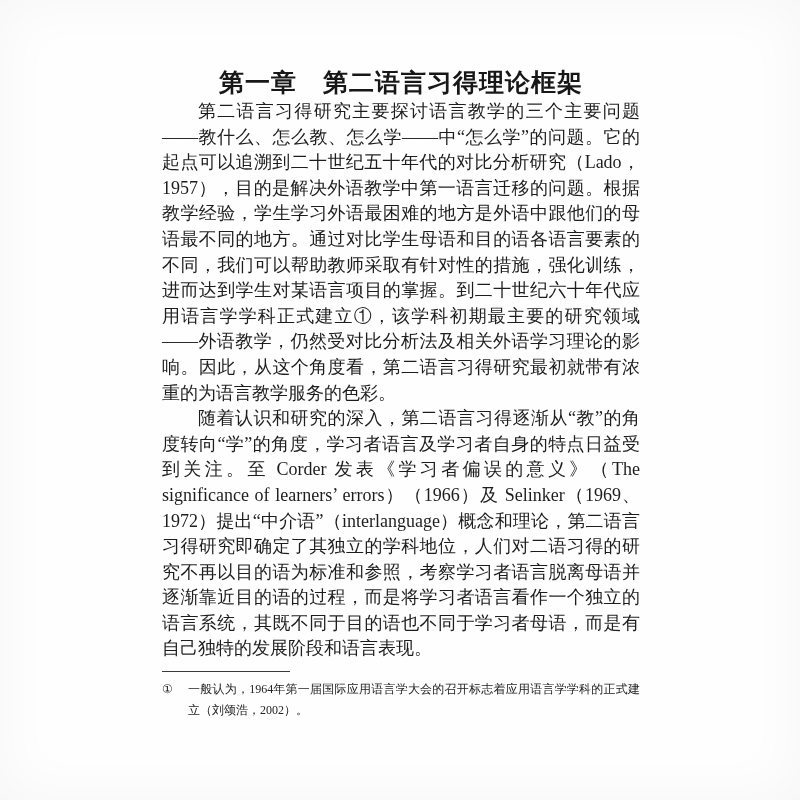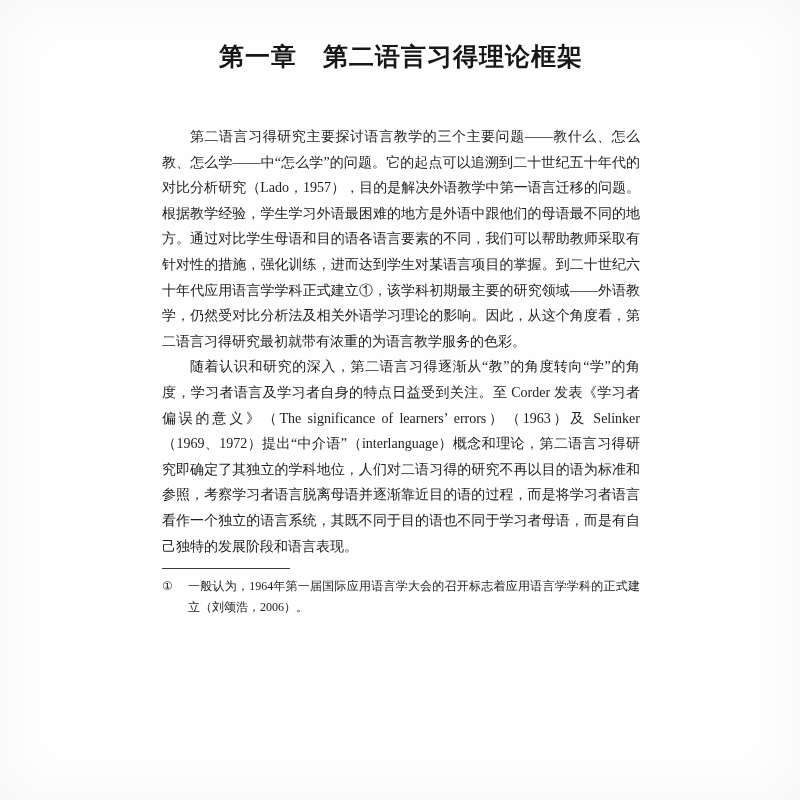--- a/index.html
+++ b/index.html
@@ -16,33 +16,32 @@
     overflow: hidden;
     color: #1c1c1c;
   }
   .content {
     position: absolute;
     left: 162px;
     top: 0;
     width: 478px;
   }
   .chapter-title {
-    margin: 40px 0 0 0;
+    margin: 65px 0 0 0;
     text-align: center;
-    font-family: Liberation Serif, serif;
+    font-family: Liberation Sans, sans-serif;
     font-weight: bold;
     font-size: 25px;
     line-height: 34px;
     letter-spacing: 1px;
     color: #171717;
   }
   .body-text {
-    margin-top: 50px;
     font-family: "Liberation Serif", "DejaVu Serif", serif;
-    font-size: 14px;
+    font-size: 18px;
     line-height: 25.6px;
     text-align: justify;
     text-justify: inter-ideograph;
     color: #1d1d1d;
   }
   .body-text p {
     margin: 0;
     padding: 0;
     text-indent: 2em;
   }
@@ -71,24 +70,24 @@
 </head>
 <body>
 
 <div class="page">
   <div class="content">
 
     <h1 class="chapter-title">第一章　第二语言习得理论框架</h1>
 
     <div class="body-text">
       <p>第二语言习得研究主要探讨语言教学的三个主要问题——教什么、怎么教、怎么学——中“怎么学”的问题。它的起点可以追溯到二十世纪五十年代的对比分析研究（Lado，1957），目的是解决外语教学中第一语言迁移的问题。根据教学经验，学生学习外语最困难的地方是外语中跟他们的母语最不同的地方。通过对比学生母语和目的语各语言要素的不同，我们可以帮助教师采取有针对性的措施，强化训练，进而达到学生对某语言项目的掌握。到二十世纪六十年代应用语言学学科正式建立①，该学科初期最主要的研究领域——外语教学，仍然受对比分析法及相关外语学习理论的影响。因此，从这个角度看，第二语言习得研究最初就带有浓重的为语言教学服务的色彩。</p>
-      <p>随着认识和研究的深入，第二语言习得逐渐从“教”的角度转向“学”的角度，学习者语言及学习者自身的特点日益受到关注。至 Corder 发表《学习者偏误的意义》（The significance of learners’ errors）（1963）及 Selinker（1969、1972）提出“中介语”（interlanguage）概念和理论，第二语言习得研究即确定了其独立的学科地位，人们对二语习得的研究不再以目的语为标准和参照，考察学习者语言脱离母语并逐渐靠近目的语的过程，而是将学习者语言看作一个独立的语言系统，其既不同于目的语也不同于学习者母语，而是有自己独特的发展阶段和语言表现。</p>
+      <p>随着认识和研究的深入，第二语言习得逐渐从“教”的角度转向“学”的角度，学习者语言及学习者自身的特点日益受到关注。至 Corder 发表《学习者偏误的意义》（The significance of learners’ errors）（1966）及 Selinker（1969、1972）提出“中介语”（interlanguage）概念和理论，第二语言习得研究即确定了其独立的学科地位，人们对二语习得的研究不再以目的语为标准和参照，考察学习者语言脱离母语并逐渐靠近目的语的过程，而是将学习者语言看作一个独立的语言系统，其既不同于目的语也不同于学习者母语，而是有自己独特的发展阶段和语言表现。</p>
     </div>
 
     <div class="footnote-separator"></div>
 
     <div class="footnote">
       <span class="fn-marker">①</span>
-      <span class="fn-text">一般认为，1964年第一届国际应用语言学大会的召开标志着应用语言学学科的正式建立（刘颂浩，2006）。</span>
+      <span class="fn-text">一般认为，1964年第一届国际应用语言学大会的召开标志着应用语言学学科的正式建立（刘颂浩，2002）。</span>
     </div>
 
   </div>
 </div>
 
 </body></html>

